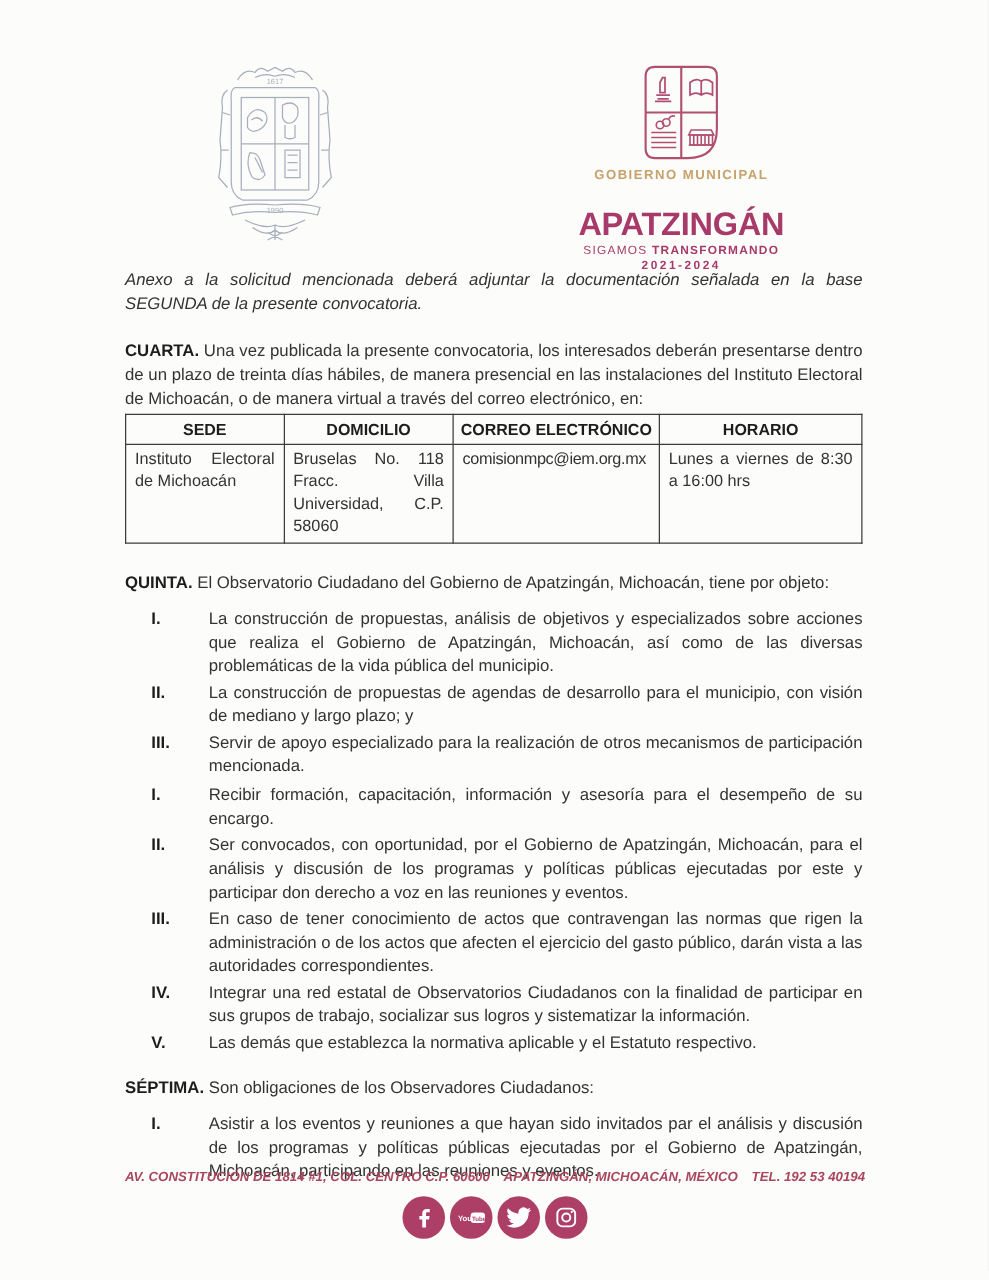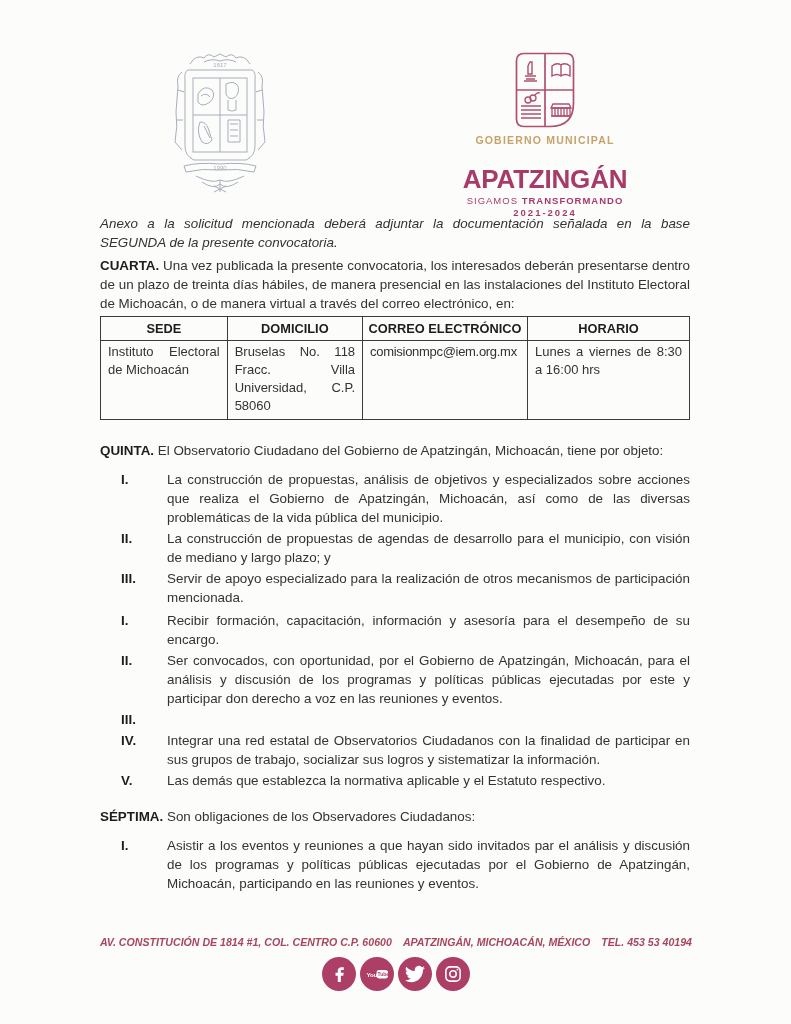--- a/index.html
+++ b/index.html
@@ -15,21 +15,21 @@
   .logo { position:absolute; left:437px; top:52px; width:216px; text-align:center; }
   .logo-shield { display:block; margin:0 auto 6px; }
   .logo-gob  { color:#c7a26b; font-size:10.5px; font-weight:bold; letter-spacing:1.2px; white-space:nowrap; }
   .logo-city { color:#a73a68; font-size:26px; font-weight:bold; letter-spacing:-0.2px; line-height:1.05; white-space:nowrap;margin-top:20px; }
   .logo-slogan { color:#a73a68; font-size:9.5px; letter-spacing:1px; margin-top:2px; white-space:nowrap; }
   .logo-slogan b { font-weight:bold; }
   .logo-period { color:#a73a68; font-size:9.5px; font-weight:bold; letter-spacing:2px; margin-top:1px; }
 
   
   .content { position:absolute; left:100px; top:214px; width:590px; font-size:13.4px; line-height:19px; }
-  .intro { font-style:italic; text-align:justify; margin-bottom:4px; }
+  .intro { font-style:italic; text-align:justify; margin-bottom:19px; }
   .para  { text-align:justify; margin-bottom:1px; }
   .lbl   { font-weight:bold; color:#1d1d1d; }
 
   table.contact { width:100%; border-collapse:collapse; margin:3px 0 0; }
   table.contact th, table.contact td { border:1.5px solid #3c3c3c; }
   table.contact th { font-size:12.8px; font-weight:bold; text-align:center; padding:2px 2px; color:#1d1d1d; }
   table.contact td { font-size:13px; line-height:18px; padding:2px 7px 4px; vertical-align:top; text-align:justify; }
   .col-sede { width:21.5%; } .col-dom { width:23%; } .col-mail { width:28%; } .col-hor { width:27.5%; }
   td.cell-mail { letter-spacing:-0.3px; text-align:left; }
 
@@ -167,20 +167,21 @@
       <li>
           <span class="num">I.</span>
           <span class="txt">Recibir formación, capacitación, información y asesoría para el desempeño de su encargo.</span>
         </li>
       <li>
           <span class="num">II.</span>
           <span class="txt">Ser convocados, con oportunidad, por el Gobierno de Apatzingán, Michoacán, para el análisis y discusión de los programas y políticas públicas ejecutadas por este y participar don derecho a voz en las reuniones y eventos.</span>
         </li>
       <li>
           <span class="num">III.</span>
+          <span class="txt">En caso de tener conocimiento de actos que contravengan las normas que rigen la administración o de los actos que afecten el ejercicio del gasto público, darán vista a las autoridades correspondientes.</span>
         </li>
       <li>
           <span class="num">IV.</span>
           <span class="txt">Integrar una red estatal de Observatorios Ciudadanos con la finalidad de participar en sus grupos de trabajo, socializar sus logros y sistematizar la información.</span>
         </li>
       <li>
           <span class="num">V.</span>
           <span class="txt">Las demás que establezca la normativa aplicable y el Estatuto respectivo.</span>
         </li>
     </ol>
@@ -191,21 +192,21 @@
           <span class="num">I.</span>
           <span class="txt">Asistir a los eventos y reuniones a que hayan sido invitados par el análisis y discusión de los programas y políticas públicas ejecutadas por el Gobierno de Apatzingán, Michoacán, participando en las reuniones y eventos.</span>
         </li>
     </ol>
   </div>
 
   <div class="footer">
     <div class="footer-line">
       <span>AV. CONSTITUCIÓN DE 1814 #1, COL. CENTRO C.P. 60600</span>
       <span>APATZINGÁN, MICHOACÁN, MÉXICO</span>
-      <span>TEL. 453 53 40194</span>
+      <span>TEL. 192 53 40194</span>
     </div>
     <div class="social">
       <span class="social-circle">
         <svg width="22" height="22" viewBox="0 0 24 24">
             <path fill="#fff" d="M14.6 4.5h2.6v3h-2.1c-.6 0-1.1.5-1.1 1.1v2.1h3.1l-.5 3.1h-2.6v7h-3.3v-7H8.2v-3.1h2.5V8.3c0-2.3 1.5-3.8 3.9-3.8z"></path>
           </svg>
       </span>
       <span class="social-circle">
         <svg width="30" height="30" viewBox="0 0 34 34">
           <text x="5" y="20" font-family="Liberation Sans, sans-serif" font-size="7" font-weight="bold" fill="#fff">You</text>

